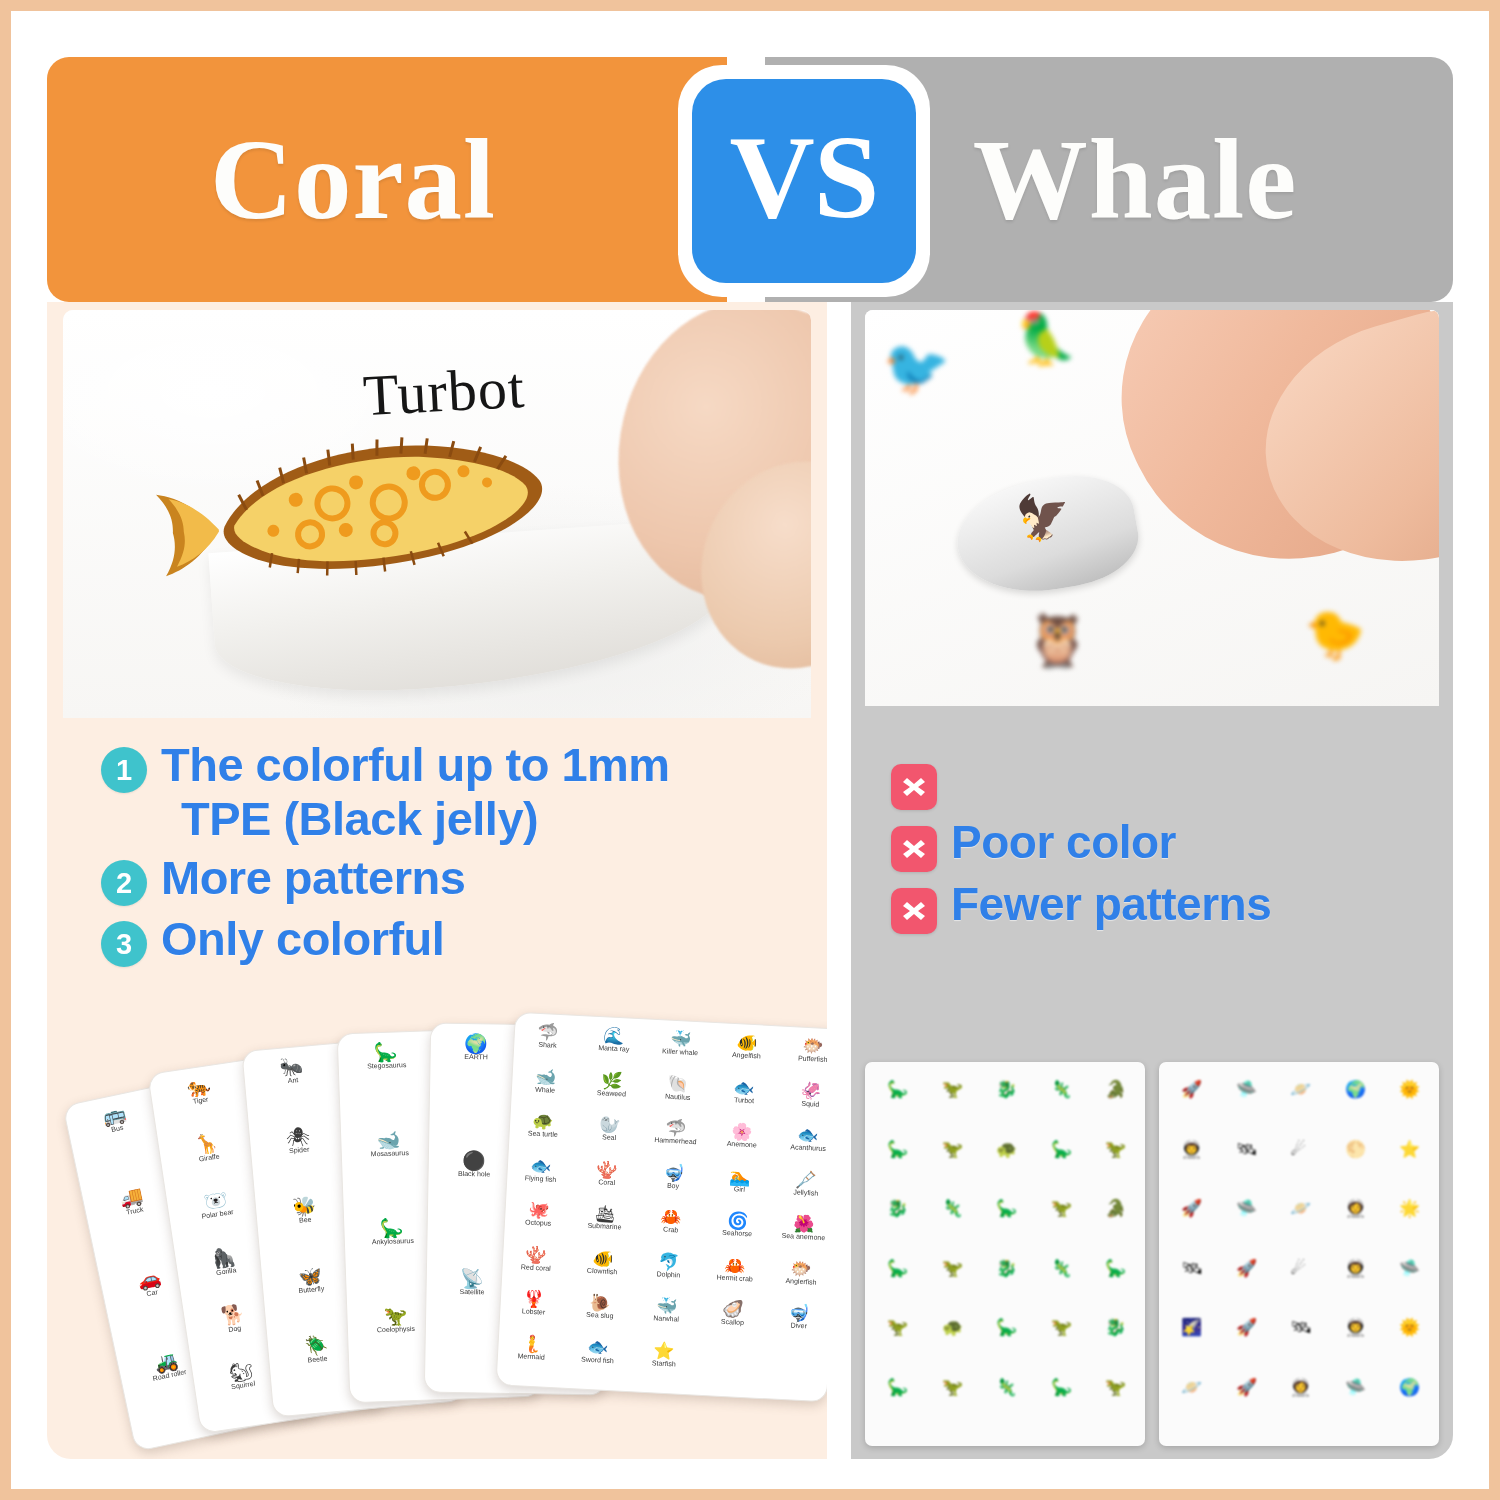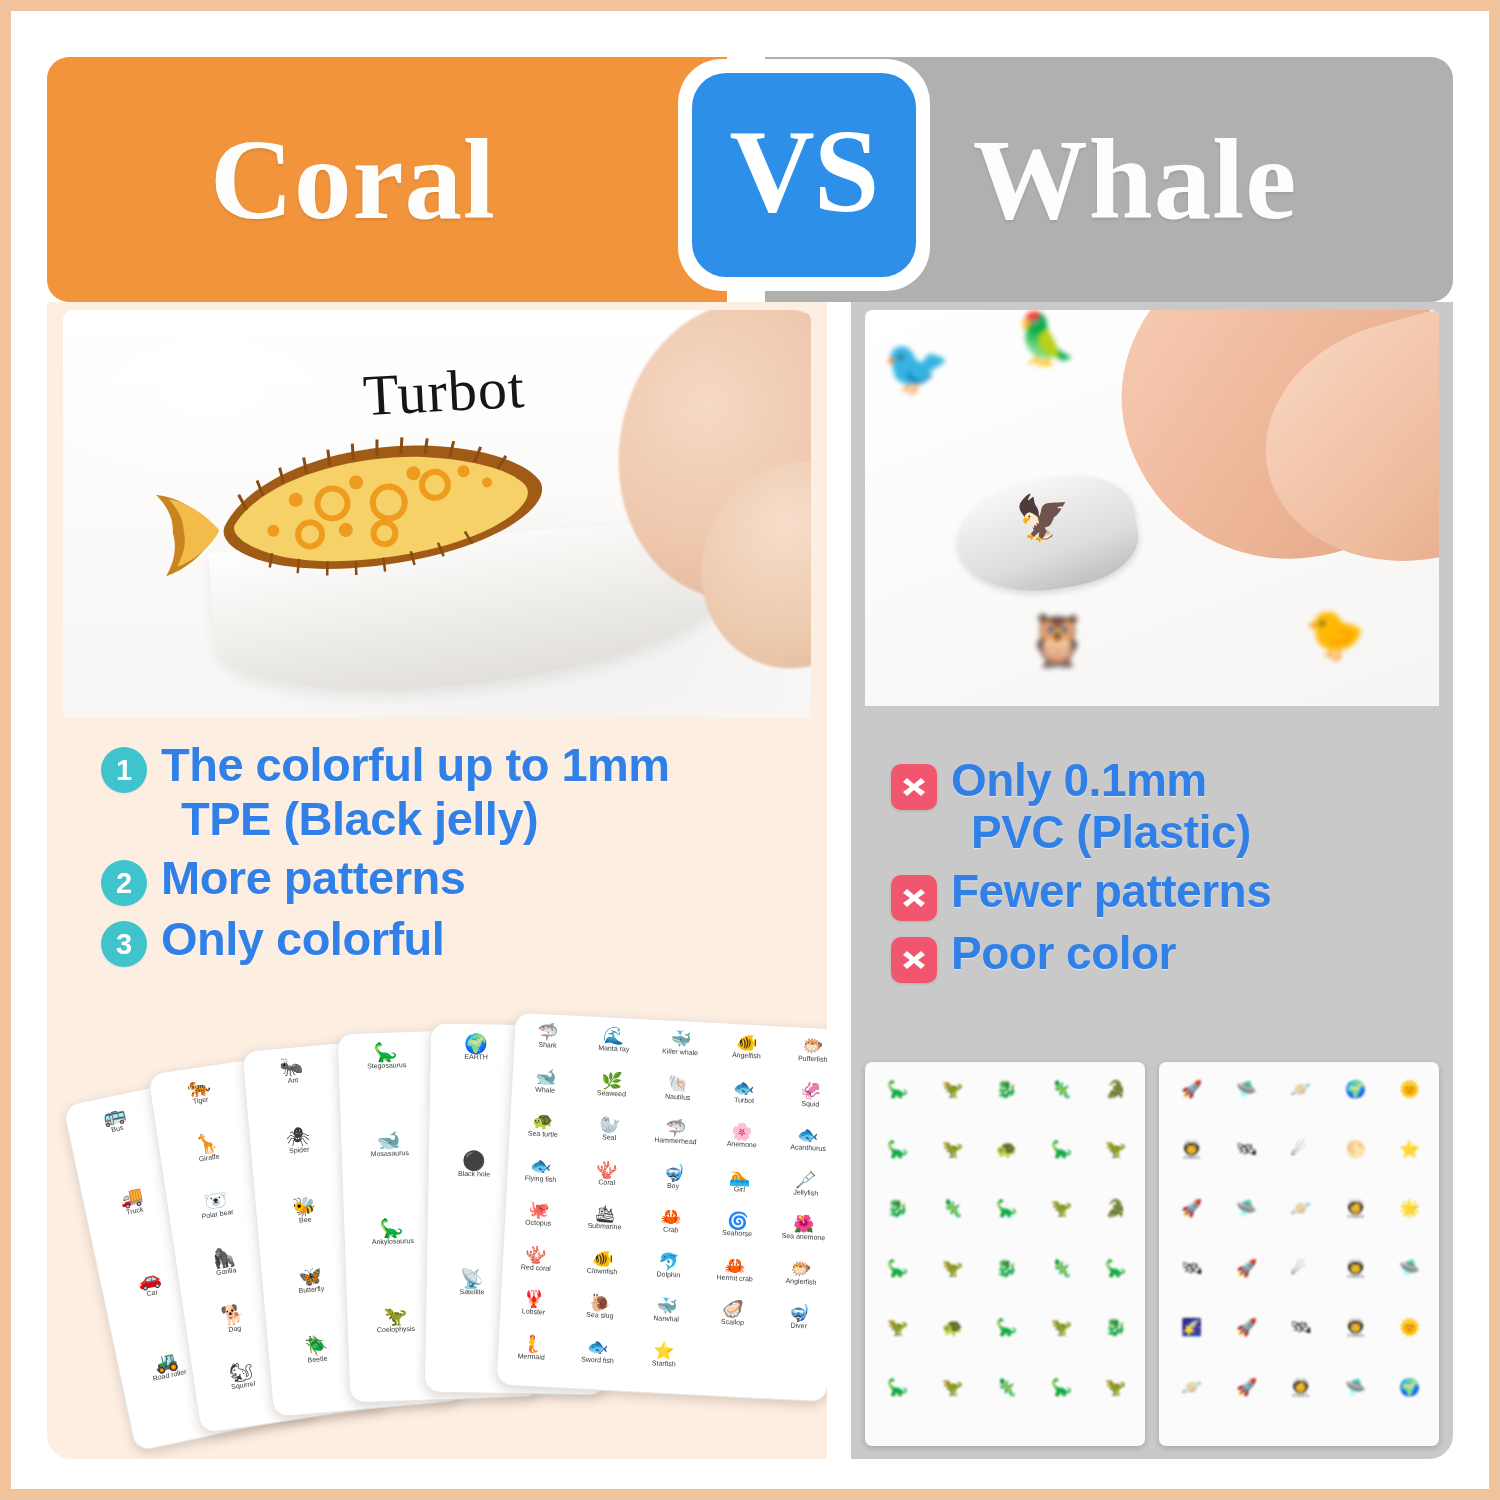--- a/index.html
+++ b/index.html
@@ -38,21 +38,21 @@
     font-weight:700;
     font-size:115px;
     color:#fdfdfb;
     letter-spacing:1px;
     line-height:1;
     text-shadow:0 2px 3px rgba(0,0,0,.10);
   }
   .hdr-ours .hdr-title{transform:translateX(-34px);}
   .hdr-others .hdr-title{transform:translateX(26px);}
   .vs-wrap{
-    position:absolute;left:667px;top:48px;
+    position:absolute;left:667px;top:54px;
     width:252px;height:232px;
     background:#ffffff;
     border-radius:44px;
     display:flex;align-items:center;justify-content:center;
     z-index:6;
   }
   .vs-badge{
     width:224px;height:204px;
     background:#2d8fe8;
     border-radius:34px;
@@ -693,40 +693,36 @@
       <div class="finger-big2"></div>
     </div>
 
     <div class="bullets-right">
       <div class="brow">
         <div class="bx">
           <svg width="28" height="28" viewBox="0 0 28 28">
               <path d="M7 5 L14 11 L21 5 L25 9 L18 14 L25 19 L21 23 L14 17 L7 23 L3 19 L10 14 L3 9 Z" fill="#ffffff"></path>
             </svg>
         </div>
-        <div class="btext">
-          <span>Only 0.1mm</span>
-          <span class="sub">PVC (Plastic)</span>
-        </div>
       </div>
       <div class="brow">
         <div class="bx">
           <svg width="28" height="28" viewBox="0 0 28 28">
               <path d="M7 5 L14 11 L21 5 L25 9 L18 14 L25 19 L21 23 L14 17 L7 23 L3 19 L10 14 L3 9 Z" fill="#ffffff"></path>
             </svg>
         </div>
-        <div class="btext">Fewer patterns</div>
+        <div class="btext">Poor color</div>
       </div>
       <div class="brow">
         <div class="bx">
           <svg width="28" height="28" viewBox="0 0 28 28">
               <path d="M7 5 L14 11 L21 5 L25 9 L18 14 L25 19 L21 23 L14 17 L7 23 L3 19 L10 14 L3 9 Z" fill="#ffffff"></path>
             </svg>
         </div>
-        <div class="btext">Poor color</div>
+        <div class="btext">Fewer patterns</div>
       </div>
     </div>
 
     <div class="rsheets">
       <div class="rsheet">
           <span class="si" style="left: 8%; top: 5%;">🦕</span>
           <span class="si" style="left: 27.5%; top: 5%;">🦖</span>
           <span class="si" style="left: 47%; top: 5%;">🐉</span>
           <span class="si" style="left: 66.5%; top: 5%;">🦎</span>
           <span class="si" style="left: 86%; top: 5%;">🐊</span>

